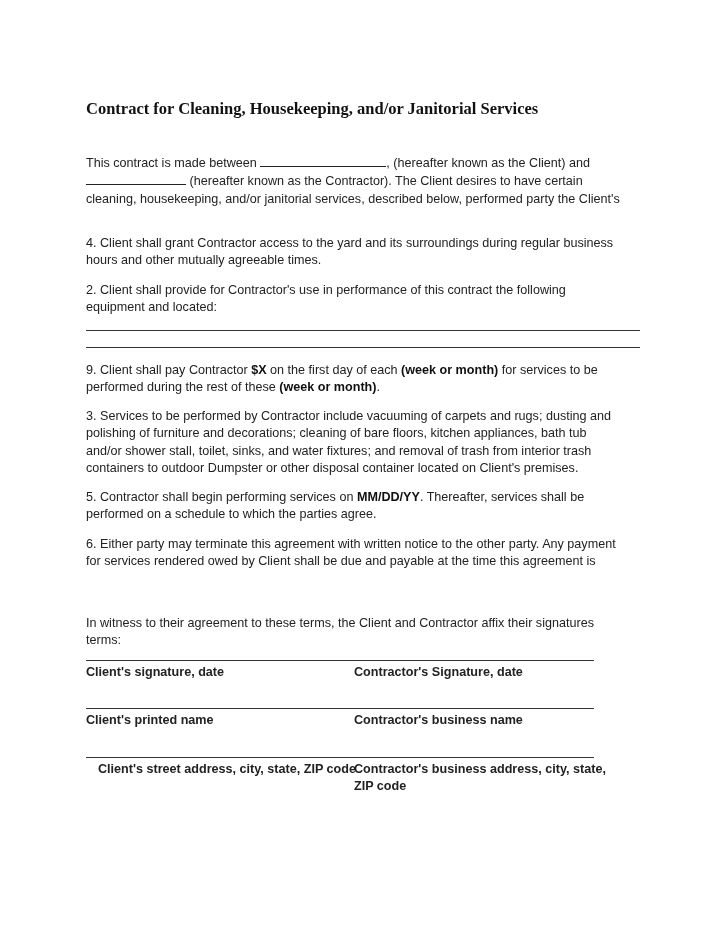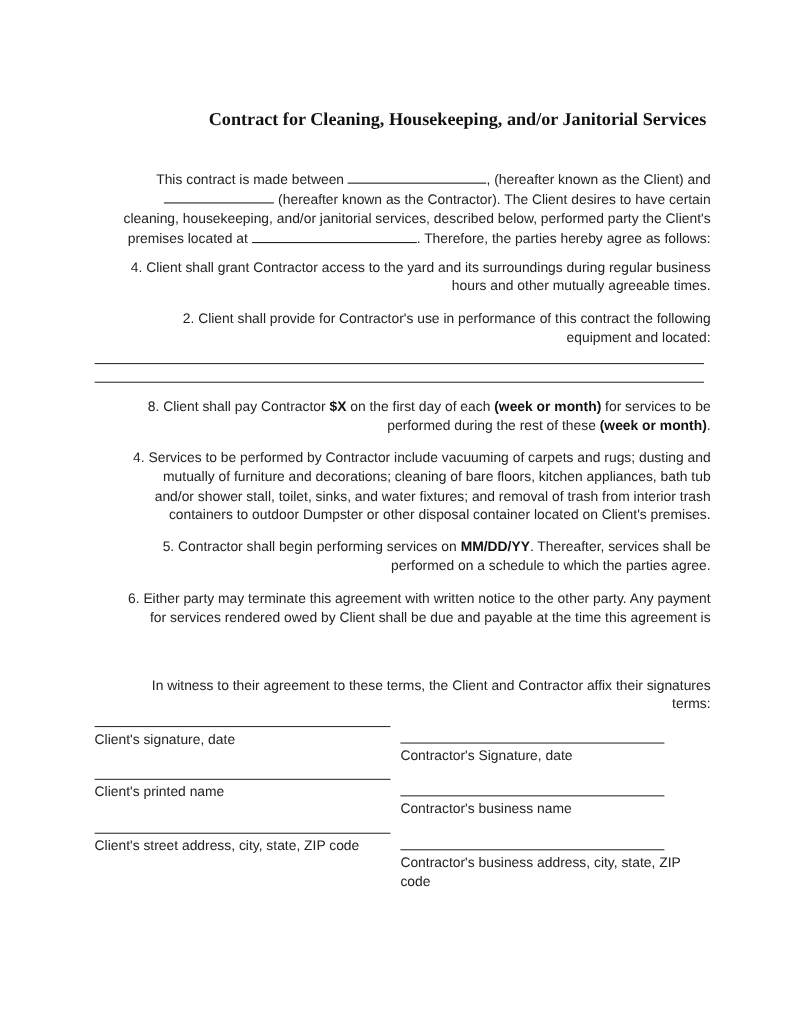--- a/index.html
+++ b/index.html
@@ -19,106 +19,105 @@
       position: absolute;
       left: 86px;
       top: 0;
       width: 556px;
     }
     .title {
       position: absolute;
       left: 0;
       top: 99px;
       width: 556px;
-      text-align: right;
+      text-align: left;
       font-family: "Liberation Serif", serif;
       font-weight: bold;
       font-size: 16.5px;
       color: #111111;
       white-space: nowrap;
       margin: 0;
     }
     .para {
       position: absolute;
       left: 0;
       width: 560px;
       font-size: 12.6px;
       line-height: 17.4px;
       margin: 0;
       color: #222222;
     }
     .line {
       display: block;
       white-space: nowrap;
-      text-align: right;
     }
     .blank {
       display: inline-block;
       border-bottom: 1px solid #222;
       height: 12px;
       vertical-align: baseline;
     }
     .fullrule {
       position: absolute;
       left: 0;
       width: 554px;
       height: 0;
       border-bottom: 1px solid #333;
     }
     b { font-weight: bold; color: #111; }
     .sig {
       position: absolute;
       font-size: 12.6px;
       line-height: 17.4px;
       color: #222;
+      font-weight: bold;
     }
     .sig .rule {
       height: 0;
       border-bottom: 1px solid #333;
       margin-bottom: 3px;
     }
     .sig-left { left: 0; width: 270px; }
     .sig-left .rule { width: 269px; }
-    .sig-right { left: 278px; width: 272px; margin-top: 15px; }
+    .sig-right { left: 268px; width: 272px; }
     .sig-right .rule { width: 240px; }
   </style>
 </head>
 <body>
 
 <div class="page">
 
   <h1 class="title">Contract for Cleaning, Housekeeping, and/or Janitorial Services</h1>
 
   <div class="para" style="top:154px;">
     <span class="line"><span>This contract is made between </span><span class="blank" style="width:126px;"></span><span>, (hereafter known as the Client) and</span></span>
     <span class="line"><span class="blank" style="width:100px;"></span><span> (hereafter known as the Contractor). The Client desires to have certain</span></span>
     <span class="line">cleaning, housekeeping, and/or janitorial services, described below, performed party the Client's</span>
-    <span class="line"><span>premises located at </span><span class="blank" style="width:150px;"></span><span>. Therefore, the parties hereby agree as follows:</span></span>
   </div>
 
   <div class="para" style="top:235px;">
     <span class="line">4. Client shall grant Contractor access to the yard and its surroundings during regular business</span>
     <span class="line">hours and other mutually agreeable times.</span>
   </div>
 
   <div class="para" style="top:282px;">
     <span class="line">2. Client shall provide for Contractor's use in performance of this contract the following</span>
     <span class="line">equipment and located:</span>
   </div>
   <div class="fullrule" style="top:330px;"></div>
   <div class="fullrule" style="top:347px;"></div>
 
   <div class="para" style="top:362px;">
-    <span class="line"><span>8. Client shall pay Contractor </span><b>$X</b><span> on the first day of each </span><b>(week or month)</b><span> for services to be</span></span>
+    <span class="line"><span>9. Client shall pay Contractor </span><b>$X</b><span> on the first day of each </span><b>(week or month)</b><span> for services to be</span></span>
     <span class="line"><span>performed during the rest of these </span><b>(week or month)</b><span>.</span></span>
   </div>
 
   <div class="para" style="top:408px;">
-    <span class="line">4. Services to be performed by Contractor include vacuuming of carpets and rugs; dusting and</span>
-    <span class="line">mutually of furniture and decorations; cleaning of bare floors, kitchen appliances, bath tub</span>
+    <span class="line">3. Services to be performed by Contractor include vacuuming of carpets and rugs; dusting and</span>
+    <span class="line">polishing of furniture and decorations; cleaning of bare floors, kitchen appliances, bath tub</span>
     <span class="line">and/or shower stall, toilet, sinks, and water fixtures; and removal of trash from interior trash</span>
     <span class="line">containers to outdoor Dumpster or other disposal container located on Client's premises.</span>
   </div>
 
   <div class="para" style="top:489px;">
     <span class="line"><span>5. Contractor shall begin performing services on </span><b>MM/DD/YY</b><span>. Thereafter, services shall be</span></span>
     <span class="line">performed on a schedule to which the parties agree.</span>
   </div>
 
   <div class="para" style="top:536px;">
@@ -132,21 +131,21 @@
   </div>
 
   <div class="sig sig-left" style="top:660px;">
     <div class="rule"></div>
     <div>Client's signature, date</div>
   </div>
   <div class="sig sig-left" style="top:708px;">
     <div class="rule"></div>
     <div>Client's printed name</div>
   </div>
-  <div class="sig sig-left" style="top:757px;">
+  <div class="sig sig-left" style="top:757px;text-align:right;">
     <div class="rule"></div>
     <div>Client's street address, city, state, ZIP code</div>
   </div>
 
   <div class="sig sig-right" style="top:660px;">
     <div class="rule"></div>
     <div>Contractor's Signature, date</div>
   </div>
   <div class="sig sig-right" style="top:708px;">
     <div class="rule"></div>

